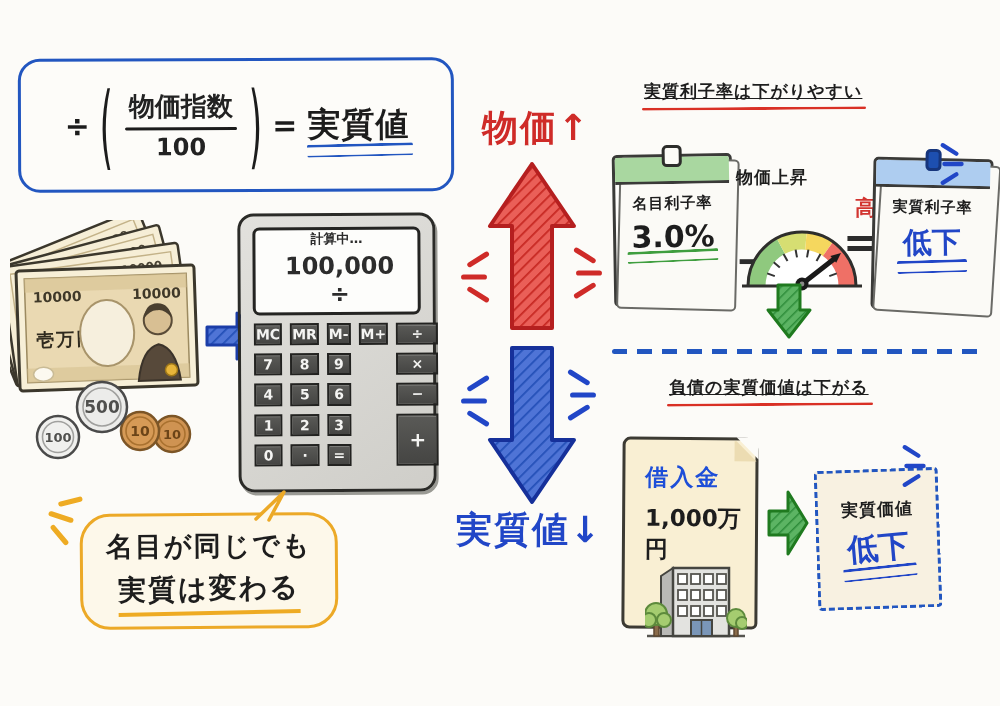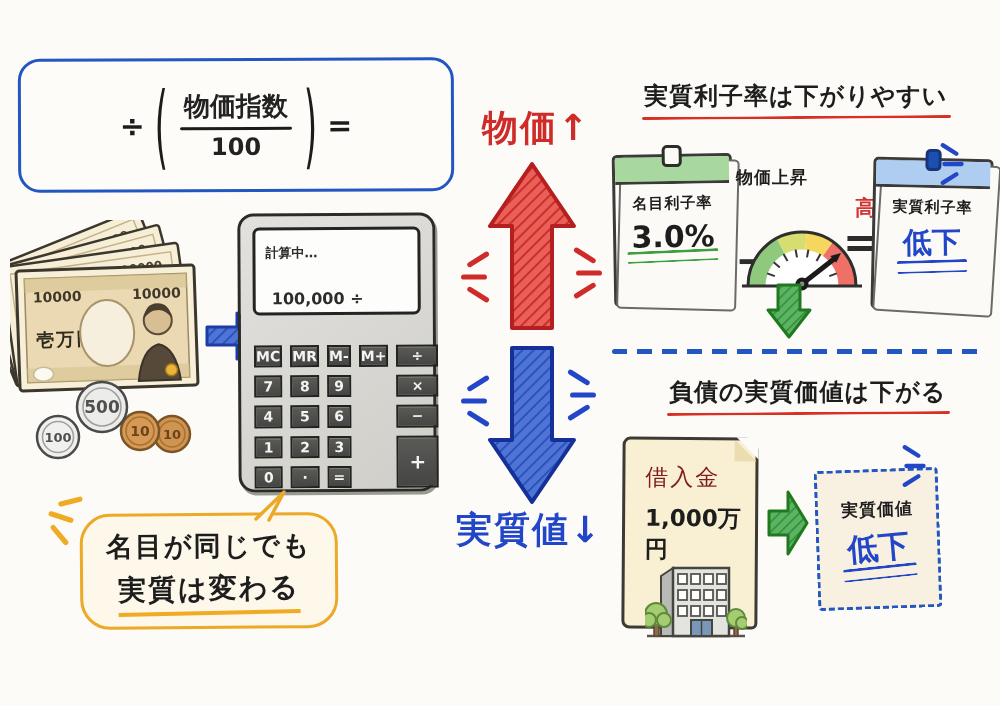--- a/index.html
+++ b/index.html
@@ -30,26 +30,26 @@
     border-top:3.5px solid #2256c0; border-bottom:2.5px solid #2256c0; transform:rotate(-1.2deg); border-radius:2px;}
 
   
   .calc{
     left:238px; top:213px; width:198px; height:279px;
     background:linear-gradient(145deg,#e2e1dd,#cfcec9);
     border:3px solid #2b2b28; border-radius:16px; transform:rotate(-.3deg);
     box-shadow:2px 3px 0 #9a9a94;
   }
   .calc-screen{
-    margin:11px 12px 26px; height:88px; background:#fdfdfb;
-    border:3px solid #242422; border-radius:7px; padding:14px 10px 4px;
-    display:flex; flex-direction:column; justify-content:space-between;
+    margin:11px 12px 4px; height:88px; background:#fdfdfb;
+    border:3px solid #242422; border-radius:7px; padding:0 10px 4px;
+    display:flex; flex-direction:column; justify-content:space-between;text-align:center;
   }
   .calc-line1{ font-size:13px; font-weight:700; color:#2c2c2c;}
-  .calc-line2{ font-size:16px; font-weight:700; color:#2c2c2c; padding-left:6px;}
+  .calc-line2{ font-size:24px; font-weight:700; color:#2c2c2c; padding-left:6px;}
   .calc-line3{ font-size:18px; font-weight:700; color:#2c2c2c; padding-left:6px;}
   .calc-result{ color:#2455c5;}
   .keys{
     display:grid; grid-template-columns:repeat(4,1fr) 42px;
     grid-template-rows:repeat(5,1fr); gap:8px 8px; padding:4px 13px 13px; height:160px;
   }
   .key{
     background:linear-gradient(180deg,#5a5a57,#454543);
     border:2px solid #222220; border-radius:0; color:#f4f4f2;
     display:flex; align-items:center; justify-content:center;
@@ -66,21 +66,21 @@
     font-size:36px; font-weight:800; color:#cf2b28; letter-spacing:2px;}
   .lbl-down{ left:444px; top:506px; width:170px; text-align:center;
     font-size:36px; font-weight:800; color:#2146c7; letter-spacing:2px;}
 
   .rays{ width:38px; height:58px; }
   .rays line{ stroke:currentColor; stroke-width:5; stroke-linecap:round;}
   .flip{ transform:scaleX(-1);}
   .red{ color:#cf2b28;} .blue{ color:#2146c7;} .yellow{ color:#eeab23;}
 
   
-  .sec-title{ font-size:24px; font-weight:800; color:#1d1d1d; letter-spacing:1px; position:relative; display:inline-block;}
+  .sec-title{ font-size:17px; font-weight:800; color:#1d1d1d; letter-spacing:1px; position:relative; display:inline-block;text-decoration:underline;}
   .sec-title::after{ content:""; position:absolute; left:-2px; right:-4px; bottom:-7px; height:0;
     border-bottom:3.5px solid #d93025; border-radius:3px; transform:rotate(-.4deg);}
   .t1{ left:644px; top:80px;}
   .t2{ left:669px; top:376px;}
 
   
   .notepad{ width:120px; height:152px; background:#fefdfb; border:3px solid #3a3a38; border-radius:5px;}
   .notepad::before{ content:""; position:absolute; inset:-3px; background:#fbfaf6; border:2.5px solid #6a6a66;
     border-radius:5px; transform:rotate(2.4deg) translate(5px,4px); z-index:-1;}
   .np-green{ left:613px; top:154px; transform:rotate(-1deg);}
@@ -108,21 +108,21 @@
   .gauge-label{ font-size:17px; font-weight:800; color:#1d1d1d; letter-spacing:1px;}
   .gauge-high{ position:absolute; right:-8px; top:28px; font-size:21px; font-weight:800; color:#d23430;}
 
   
   .divider{ left:612px; top:349px; width:370px; height:5px; border-radius:3px;
     background:repeating-linear-gradient(90deg,#2256c0 0 15px, transparent 15px 25px);}
 
   
   .loan-paper{ left:622px; top:437px; width:136px; height:192px; background:#f9efd3;
     border:3px solid #3c3a33; border-radius:8px 14px 6px 8px; transform:rotate(.4deg); padding:22px 0 0 20px;}
-  .loan-title{ font-size:23px; font-weight:400; color:#7f1d1d; letter-spacing:2px;}
+  .loan-title{ font-size:23px; font-weight:700; color:#1d4ed8; letter-spacing:2px;}
   .loan-value{ font-size:23px; font-weight:800; color:#1d1d1d; margin-top:10px;}
   .fold-cover{ position:absolute; top:-3px; right:-3px; width:0; height:0;
     border-top:22px solid #fcfbf8; border-left:22px solid transparent;}
   .fold-flap{ position:absolute; top:-1px; right:-1px; width:22px; height:22px;}
   .fold-flap::after{ content:""; position:absolute; inset:0; border-bottom:20px solid #ecdcb2; border-right:20px solid transparent;}
 
   .result-note{ left:816px; top:469px; width:124px; height:140px; background:#f8f1e1;
     border:3.5px dashed #2256c0; border-radius:4px; transform:rotate(-2deg);
     text-align:center; padding-top:26px;}
   .rn-title{ font-size:17px; font-weight:700; color:#1d1d1d; letter-spacing:1px;}
@@ -160,20 +160,21 @@
 <div class="abs formula-box">
   <span class="op">÷</span>
   <span class="paren">(</span>
   <span class="frac">
     <span class="num">物価指数</span>
     <span class="bar"></span>
     <span class="den">100</span>
   </span>
   <span class="paren">)</span>
   <span class="op">=</span>
+  <span class="term dbl-u">実質値</span>
 </div>
 
 <svg class="abs" style="left:10px; top:220px;" width="205" height="248" viewBox="0 0 205 248">
 
   <g transform="rotate(-22 10 168)">
     <rect x="8" y="46" width="178" height="120" fill="#f6eed6" stroke="#3b372c" stroke-width="2.5" rx="3"></rect>
     <rect x="16" y="54" width="162" height="104" fill="none" stroke="#c3b288" stroke-width="1.5"></rect>
     <text x="168" y="70" font-size="12" font-weight="bold" fill="#4a4435" text-anchor="end">1000</text>
   </g>
   <g transform="rotate(-15 10 168)">

